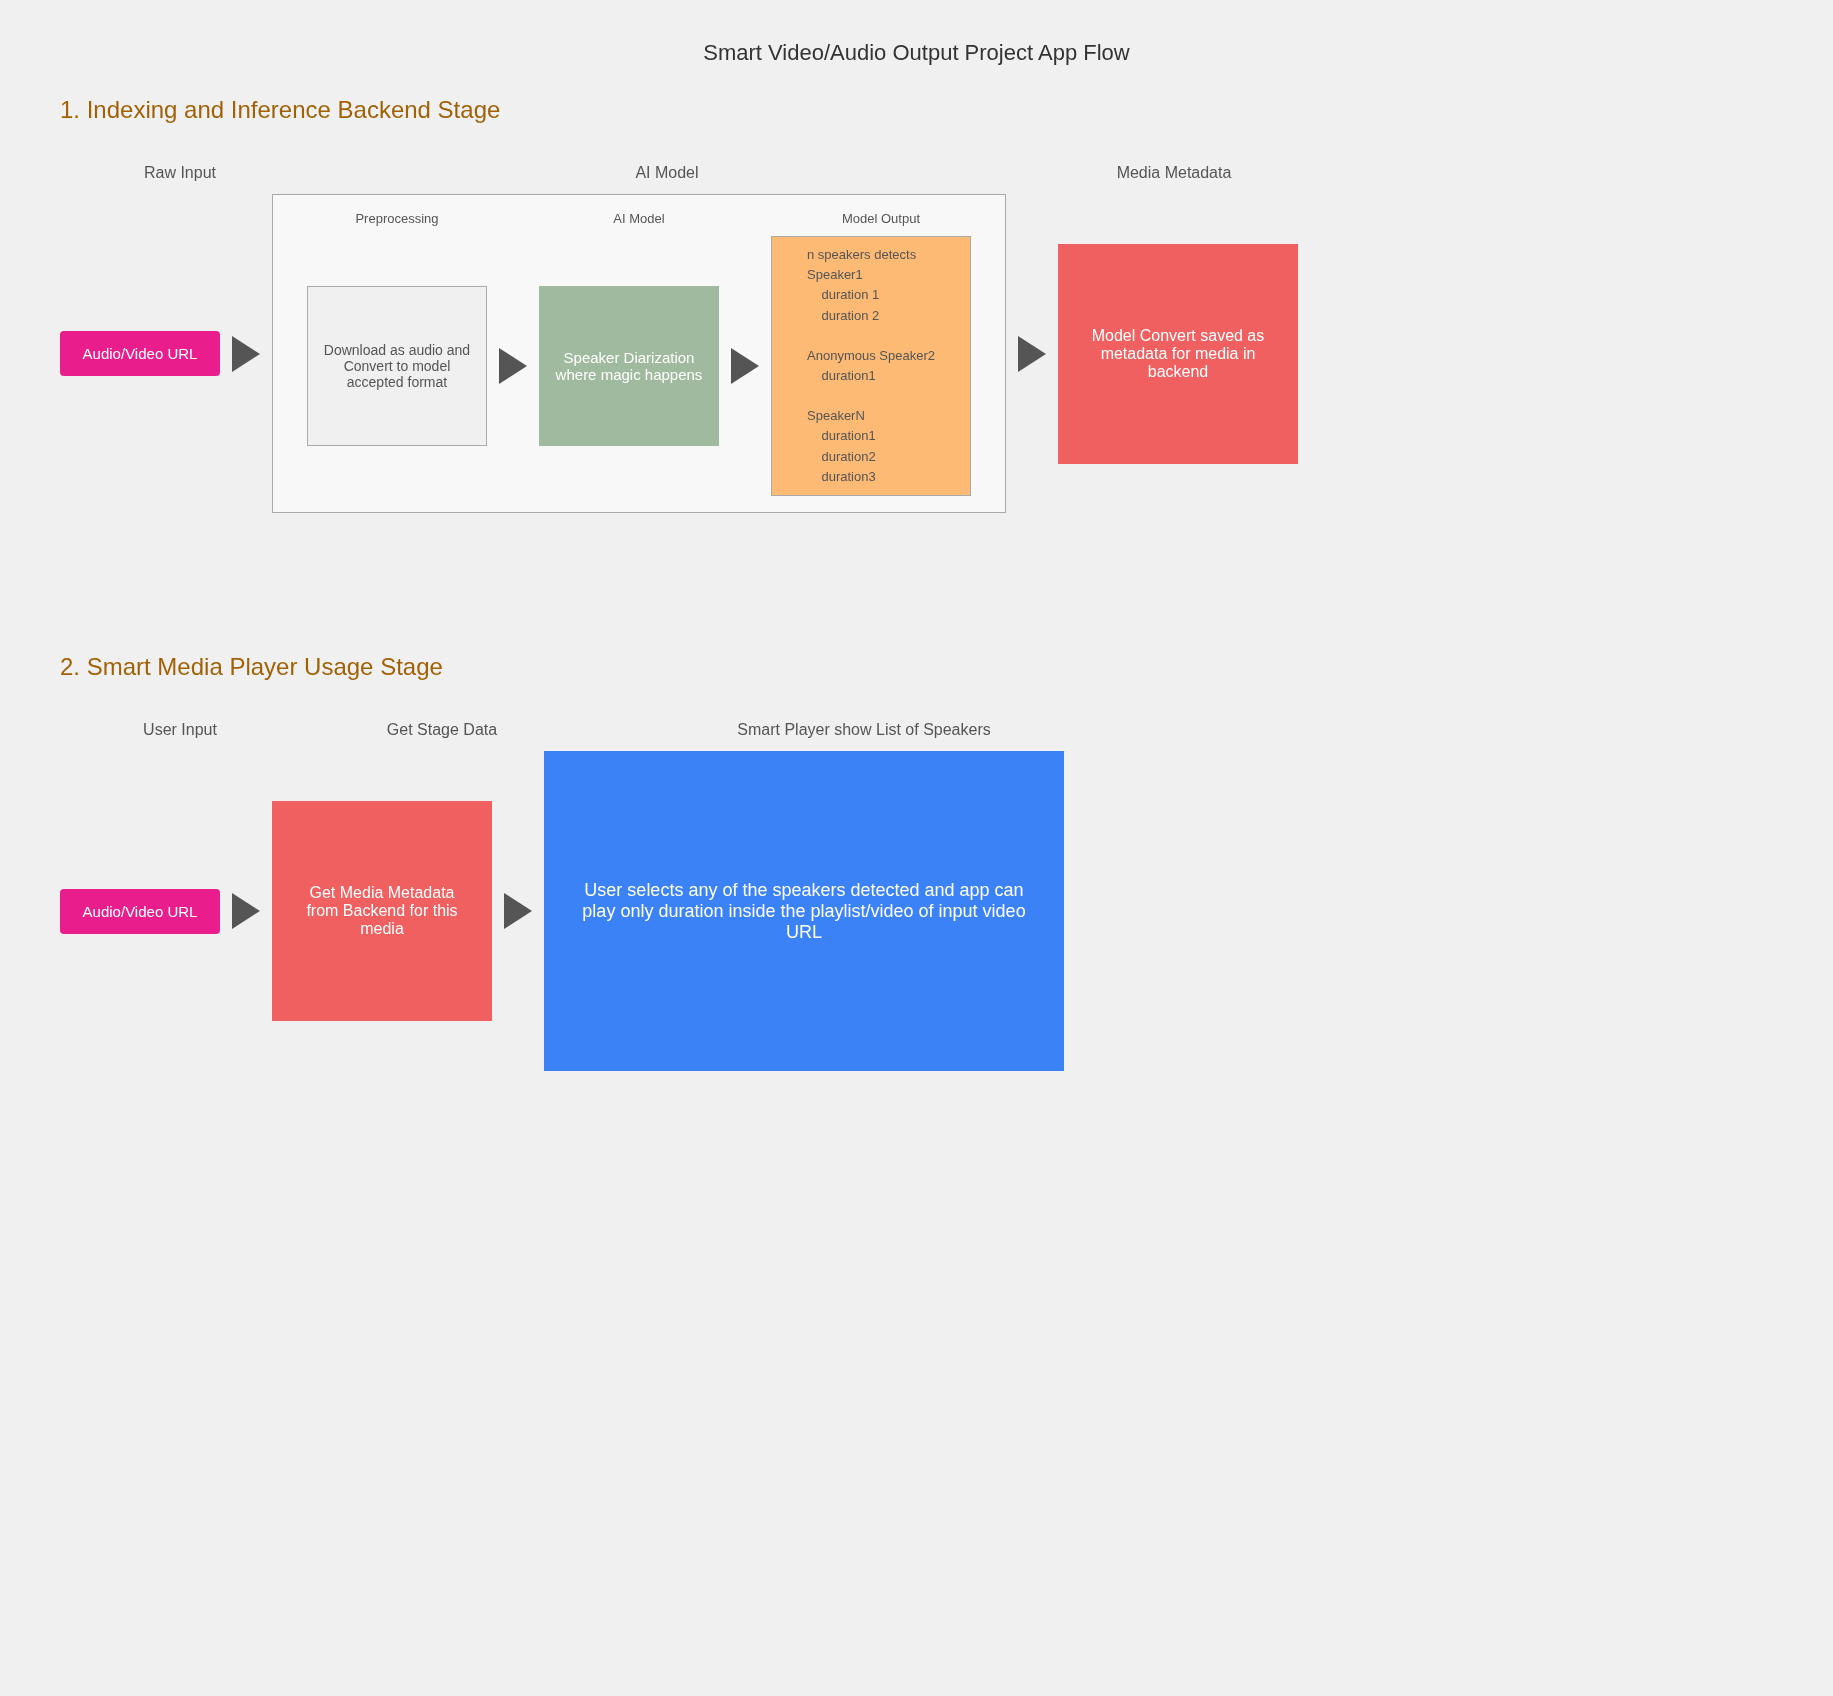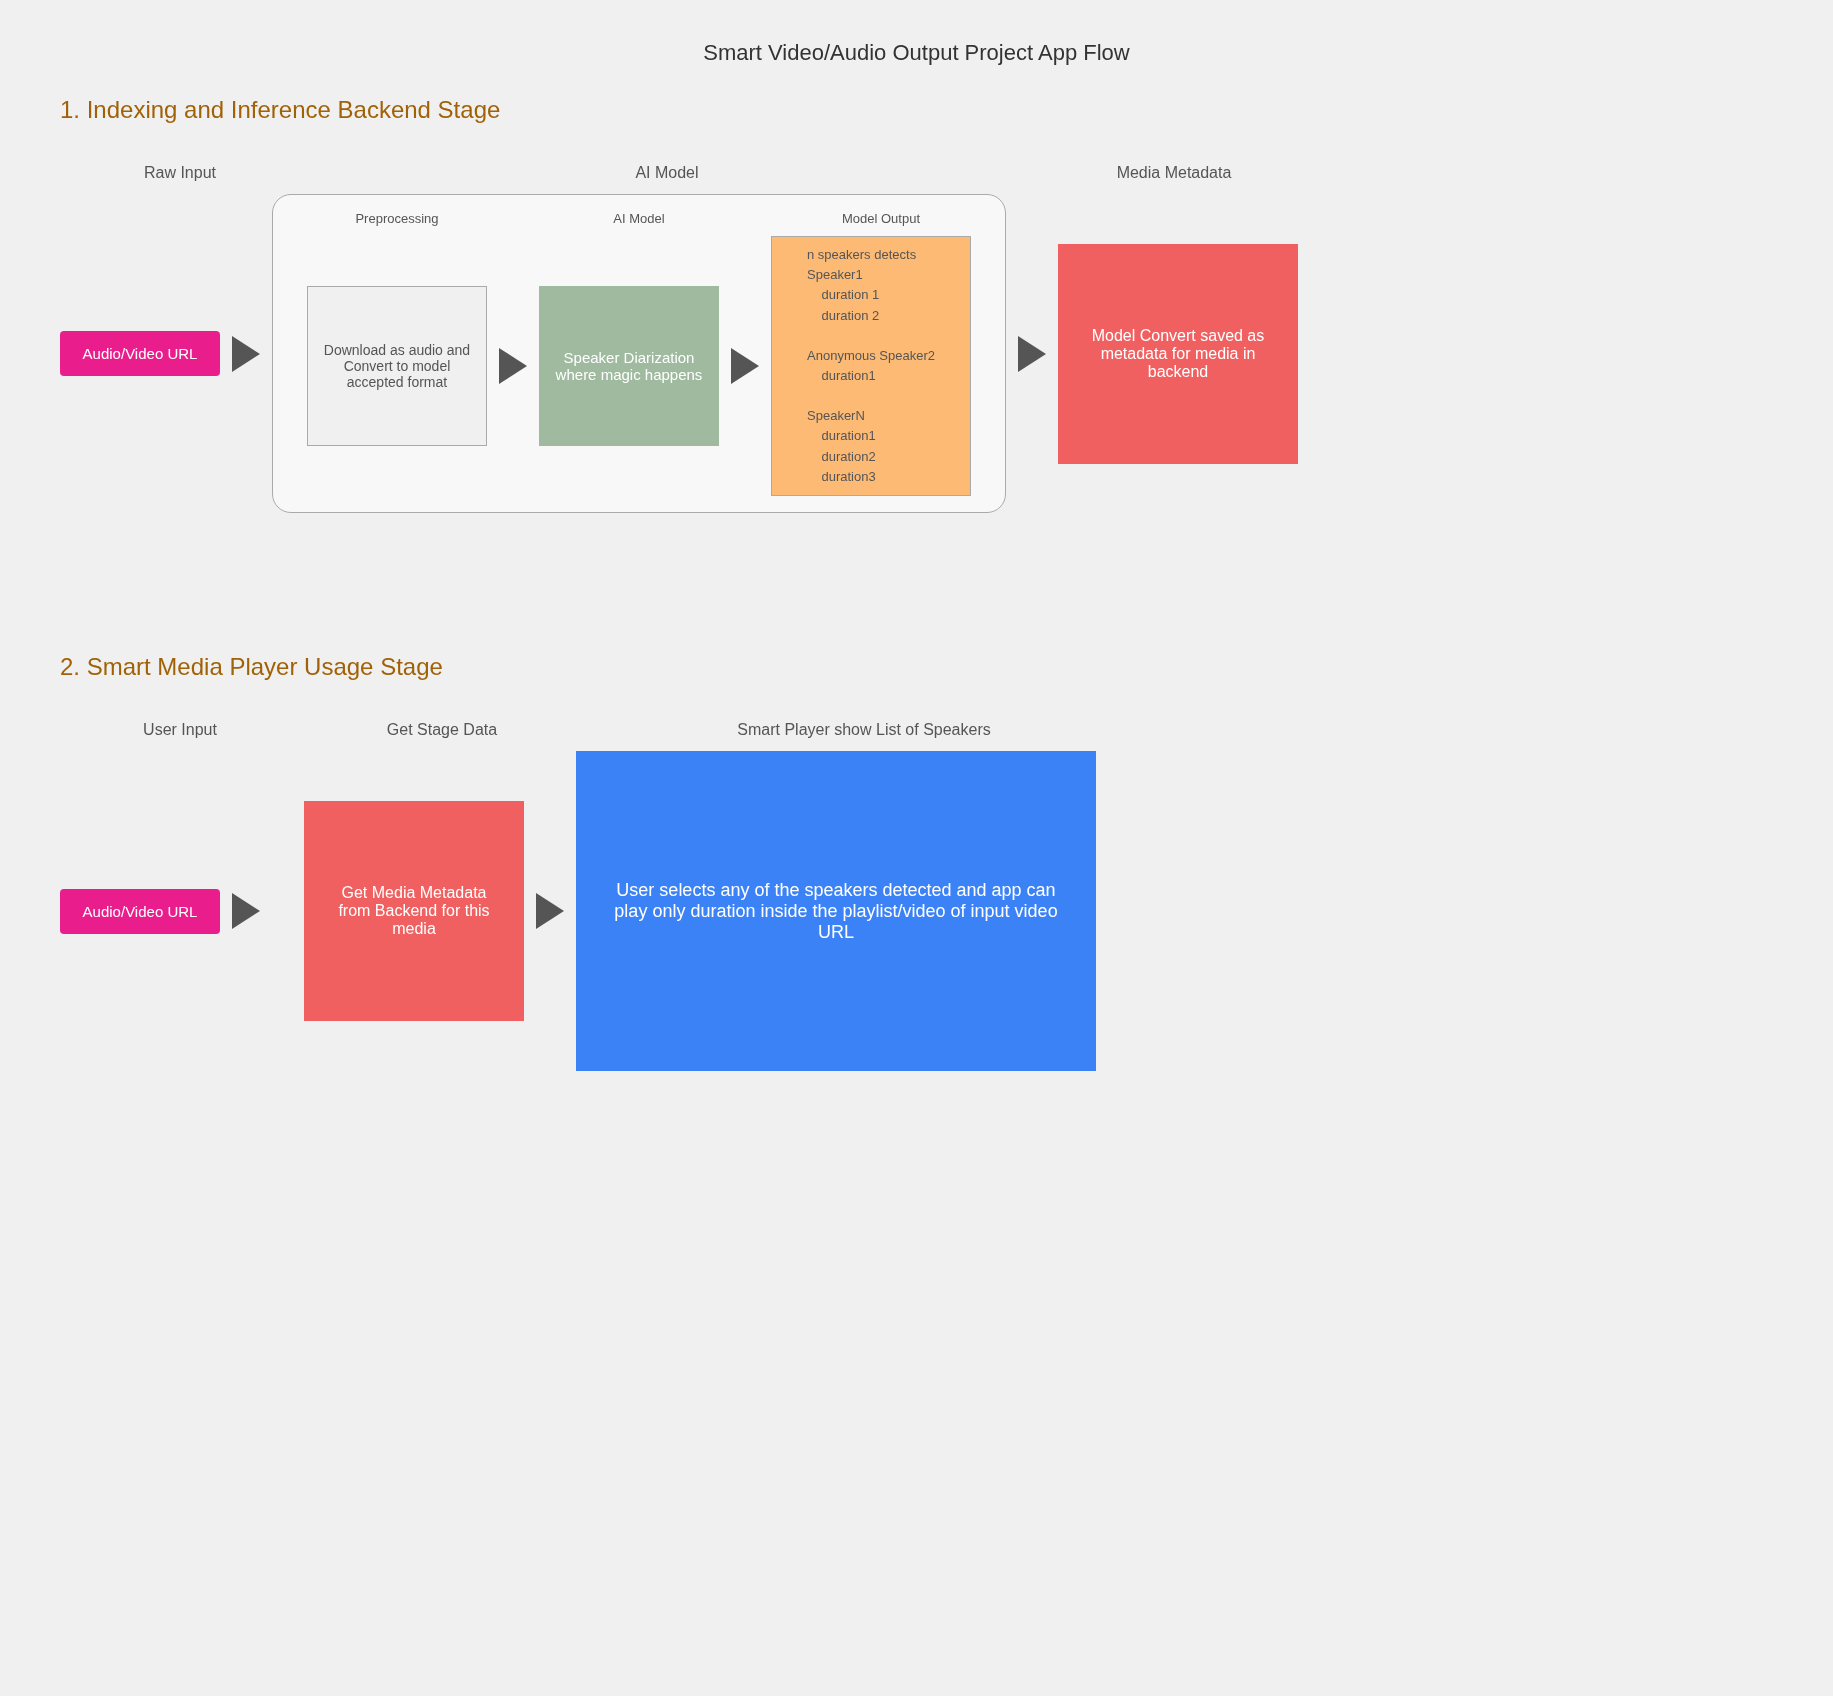--- a/index.html
+++ b/index.html
@@ -147,21 +147,20 @@
       width: 220px;
       height: 220px;
       display: flex;
       align-items: center;
       justify-content: flex-start;
       text-align: center;
       font-size: 16px;
       color: #fff;
       padding: 16px;
       flex-shrink: 0;
-      margin-left: 32px;
     }
 
     .smart-player-box {
       background: #3b82f6;
       width: 520px;
       height: 320px;
       display: flex;
       align-items: center;
       justify-content: center;
       text-align: center;
@@ -223,21 +222,21 @@
 
     <div class="col-label" style="width:240px; text-align:center;">Media Metadata</div>
   </div>
 
   <div class="flow-row" style="align-items:center;">
 
     <div class="url-btn" style="width:160px; text-align:center;">Audio/Video URL</div>
 
     <div class="arrow"></div>
 
-    <div class="ai-model-outer" style="flex-direction:column; padding:16px 24px;border-radius:19px;">
+    <div class="ai-model-outer" style="flex-direction:column; padding:16px 24px;">
 
       <div class="inner-col-labels" style="width:100%; display:flex; margin-bottom:10px;">
         <div class="inner-col-label" style="width:200px;">Preprocessing</div>
         <div style="width:52px;"></div>
         <div class="inner-col-label" style="width:180px;">AI Model</div>
         <div style="width:52px;"></div>
         <div class="inner-col-label" style="width:200px;">Model Output</div>
       </div>
 
       <div class="flow-row" style="align-items:center;">

